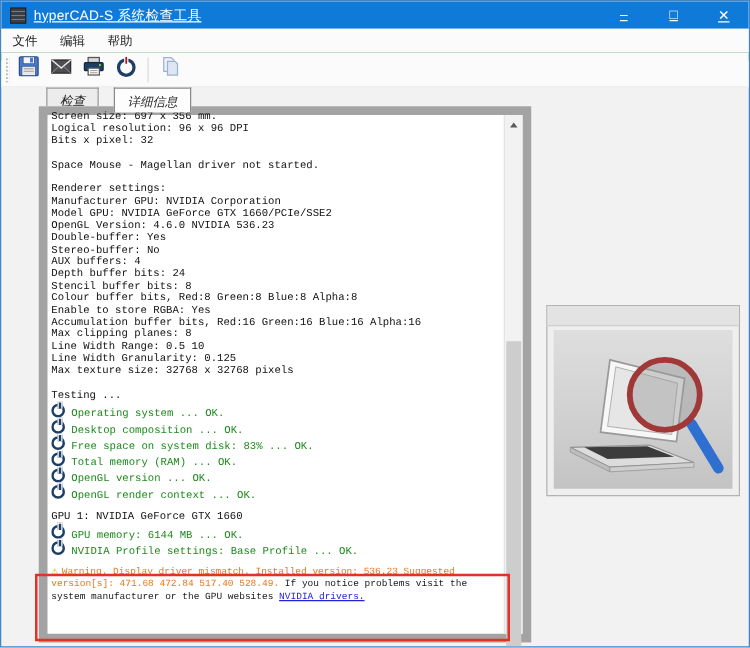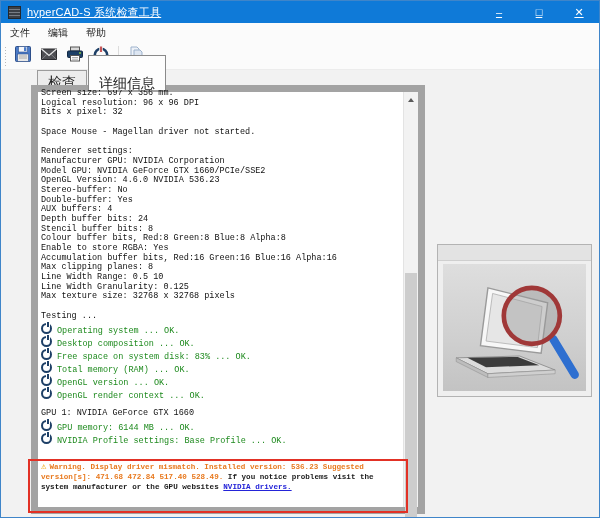--- a/index.html
+++ b/index.html
@@ -27,39 +27,39 @@
   .toolbar{position:absolute; left:0; top:41px; right:0; height:27px; background:#fbfbfb;
            display:flex; align-items:center; border-bottom:1px solid #ececec;}
   .tb-grip{width:4px; height:20px; margin:0 2px 0 3px;
            background-image:radial-gradient(circle,#b9b9b9 30%,transparent 32%);
            background-size:3px 3px;}
   .tb-btn{width:26px; height:24px; display:flex; align-items:center; justify-content:center;}
   .tb-sep{width:1px; height:20px; background:#dcdcdc; margin:0 4px;}
 
   
   .tabstrip{position:absolute; left:36px; top:70px; height:18px; display:flex; align-items:flex-end;}
-  .tab{font-size:14px; padding:3px 10px 2px 10px; border:1px solid #9b9b9b; border-bottom:none;
-       background:#ececec; color:#222; margin-right:1px; height:13px;}
-  .tab.active{background:#fdfdfd; position:relative; top:1px; padding-top:19px;
+  .tab{font-size:10px; padding:3px 10px 2px 10px; border:1px solid #9b9b9b; border-bottom:none;
+       background:#ececec; color:#222; margin-right:12px; height:13px;font-style:italic;}
+  .tab.active{background:#fdfdfd; position:relative; top:1px; padding-top:4px;
               border-color:#8a8a8a; z-index:2;}
 
   
   .console-frame{position:absolute; left:30px; top:84px; width:394px; height:429px;
                  background:#ffffff; border:7px solid #a3a3a3; box-sizing:border-box;}
   .console-text{position:absolute; left:3px; top:-3px; right:15px; bottom:0; overflow:hidden;
                 font-family:"Liberation Mono", monospace; font-size:8.5px; color:#111;}
   .cl{white-space:nowrap;}
   .cl.plain, .cl.blank{line-height:9.7px; height:9.7px;}
   .cl.test{line-height:13px; height:13px; color:#1e8a1e;}
   .ok-text{color:#1e8a1e;}
   .pwr-icon{display:inline-block; width:7px; height:7px; border:2px solid #1d3f66;
             border-radius:50%; position:relative; margin-right:5px; top:1px;}
   .pwr-icon::after{content:""; position:absolute; left:2.5px; top:-4px; width:2px; height:5px;
                    background:#1d3f66; border:1px solid #fff; border-bottom:none;}
-  .cl.warn{white-space:normal; line-height:10px; font-size:7.6px; margin-top:17px;font-weight:bold;}
+  .cl.warn{white-space:normal; line-height:10px; font-size:7.6px; margin-top:7px;}
   .warn-icon{color:#f0a400; font-size:9px; margin-right:3px;}
   .w-orange{color:#e8791e;}
   .w-black{color:#1a1a1a;}
   .w-link, a.w-link{color:#2424d8; text-decoration:underline;}
 
   
   .scrollbar{position:absolute; top:0; right:0; bottom:0; width:14px; background:#f2f2f2;
              border-left:1px solid #e3e3e3;}
   .sb-up{position:absolute; top:0; left:0; right:0; height:15px; display:flex;
          align-items:center; justify-content:center;}
@@ -164,22 +164,22 @@
         <div class="cl plain">Screen size: 697 x 356 mm.</div>
         <div class="cl plain">Logical resolution: 96 x 96 DPI</div>
         <div class="cl plain">Bits x pixel: 32</div>
         <div class="cl blank">&nbsp;</div>
         <div class="cl plain">Space Mouse - Magellan driver not started.</div>
         <div class="cl blank">&nbsp;</div>
         <div class="cl plain">Renderer settings:</div>
         <div class="cl plain">Manufacturer GPU: NVIDIA Corporation</div>
         <div class="cl plain">Model GPU: NVIDIA GeForce GTX 1660/PCIe/SSE2</div>
         <div class="cl plain">OpenGL Version: 4.6.0 NVIDIA 536.23</div>
+        <div class="cl plain">Double-buffer: Yes</div>
         <div class="cl plain">Stereo-buffer: No</div>
-        <div class="cl plain">Double-buffer: Yes</div>
         <div class="cl plain">AUX buffers: 4</div>
         <div class="cl plain">Depth buffer bits: 24</div>
         <div class="cl plain">Stencil buffer bits: 8</div>
         <div class="cl plain">Colour buffer bits, Red:8 Green:8 Blue:8 Alpha:8</div>
         <div class="cl plain">Enable to store RGBA: Yes</div>
         <div class="cl plain">Accumulation buffer bits, Red:16 Green:16 Blue:16 Alpha:16</div>
         <div class="cl plain">Max clipping planes: 8</div>
         <div class="cl plain">Line Width Range: 0.5 10</div>
         <div class="cl plain">Line Width Granularity: 0.125</div>
         <div class="cl plain">Max texture size: 32768 x 32768 pixels</div>

